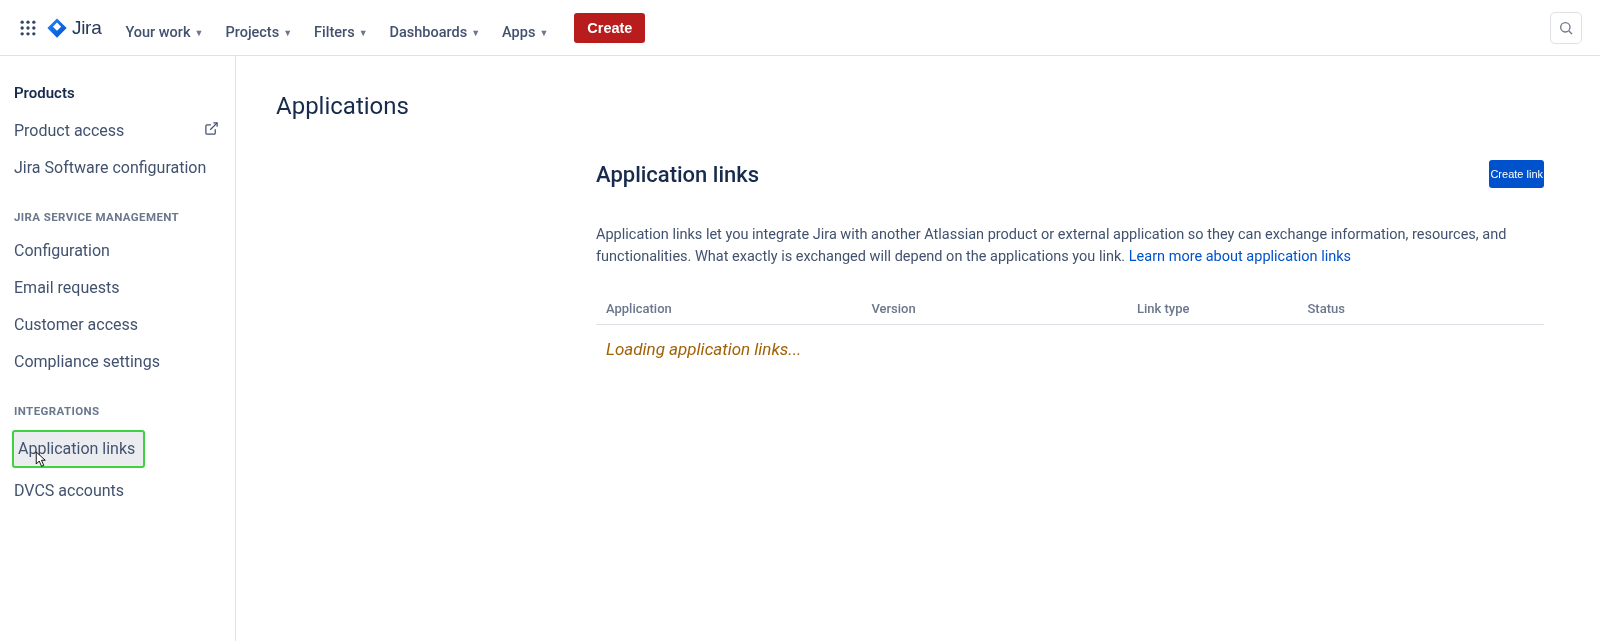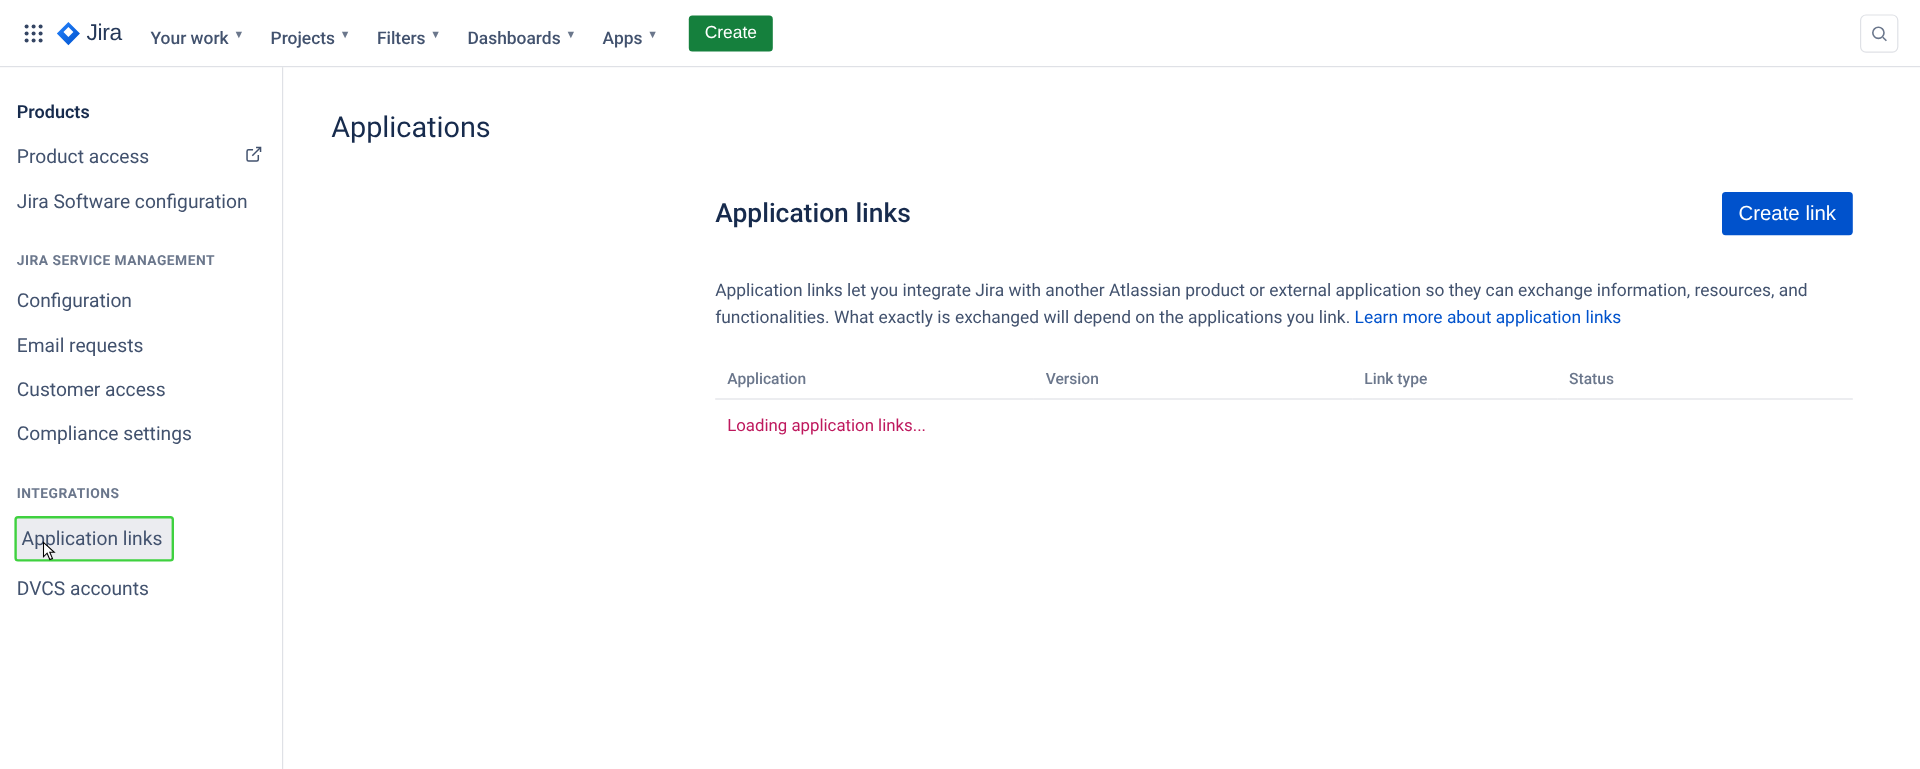--- a/index.html
+++ b/index.html
@@ -4,23 +4,23 @@
   <style>
     * { margin: 0; padding: 0; box-sizing: border-box; }
     body { font-family: -apple-system, BlinkMacSystemFont, "Segoe UI", Roboto, sans-serif; color: #172B4D; background: #fff; width: 1600px; height: 641px; overflow: hidden; }
     
     
     .topnav { display: flex; align-items: center; height: 56px; padding: 0 12px; border-bottom: 1px solid #dfe1e6; }
     .app-switcher { width: 32px; height: 32px; display: flex; align-items: center; justify-content: center; border-radius: 3px; cursor: pointer; color: #344563; }
     .logo-wrap { display: flex; align-items: center; margin: 0 8px 0 2px; gap: 4px; cursor: pointer; }
     .jira-name { font-family: "Segoe UI", sans-serif; font-size: 19px; font-weight: 500; color: #253858; letter-spacing: -0.3px; }
     .nav-items { display: flex; align-items: center; gap: 2px; margin-left: 6px; }
-    .nav-btn { display: flex; align-items: flex-start; gap: 4px; padding: 6px 10px; border-radius: 3px; font-size: 14.5px; color: #42526E; cursor: pointer; font-weight: 500; margin-top: 10px; }
+    .nav-btn { display: flex; align-items: center; gap: 4px; padding: 6px 10px; border-radius: 3px; font-size: 14.5px; color: #42526E; cursor: pointer; font-weight: 500; margin-top: 10px; }
     .chev { font-size: 9px; color: #6b778c; }
-    .create-btn { background: #15803d; color: #fff; border: none; border-radius: 3px; padding: 7px 13px; font-size: 14.5px; font-weight: 400; margin-left: 14px; cursor: pointer; }
+    .create-btn { background: #b91c1c; color: #fff; border: none; border-radius: 3px; padding: 7px 13px; font-size: 14.5px; font-weight: 700; margin-left: 14px; cursor: pointer; }
     .spacer { flex: 1; }
     .search-pill { width: 32px; height: 32px; border: 1.5px solid #dfe1e6; border-radius: 5px; display: flex; align-items: center; justify-content: center; color: #6b778c; margin-right: 6px; cursor: pointer; }
     
     
     .layout { display: flex; height: calc(100% - 56px); }
     .sidebar { width: 236px; border-right: 1px solid #dfe1e6; padding: 28px 10px 4px 12px; overflow-y: auto; }
     .main { flex: 1; padding: 36px 46px 0 40px; overflow-y: auto; }
     
     
     .side-heading { font-size: 15px; font-weight: 600; color: #172B4D; padding: 0 2px 10px 2px; }
@@ -29,28 +29,28 @@
     .side-link.active { background: #ebecf0; color: #42526E; display:inline-block; padding: 4px 8px 4px 4px; border: 2.5px solid #3fd13f; position: relative; line-height: 1.6; }
     .side-active-row { padding: 4px 0; }
     .ext-icon { color: #42526E; }
     .cursor-ptr { position: absolute; left: 20px; top: 18px; pointer-events: none; }
     
     
     .page-title { font-size: 24px; font-weight: 400; color: #172B4D; margin-bottom: 40px; }
     .content-inner { margin-left: 320px; margin-right: 10px; }
     .section-head { display: flex; align-items: center; justify-content: space-between; margin-bottom: 36px; }
     .section-title { font-size: 22px; font-weight: 500; color: #172B4D; }
-    .create-link-btn { background: #0052CC; color: #fff; border: none; border-radius: 3px; padding: 8px 14px; font-size: 17px; font-weight: 500; cursor: pointer; }
+    .create-link-btn { background: #0052CC; color: #fff; border: none; border-radius: 3px; padding: 8px 1px; font-size: 11px; font-weight: 500; cursor: pointer; }
     .desc { font-size: 14.5px; color: #42526E; line-height: 1.55; margin-bottom: 24px; max-width: 920px; }
     .desc a { color: #0052CC; text-decoration: none; }
     
     
     table { width: 100%; border-collapse: collapse; }
     th { text-align: left; font-size: 13px; font-weight: 500; color: #6B778C; padding: 8px 10px; border-bottom: 1px solid #dfe1e6; }
-    td { padding: 14px 10px; font-size: 14px; color: #be185d; }
+    td { padding: 14px 10px; font-size: 17px; color: #a16207; font-style: italic; }
     th:first-child, td:first-child { padding-left: 10px; }
     
     
     .col-app { width: 28%; }
     .col-ver { width: 28%; }
     .col-link { width: 18%; }
     .col-stat { width: 26%; }
   </style>
 </head>
 <body>

